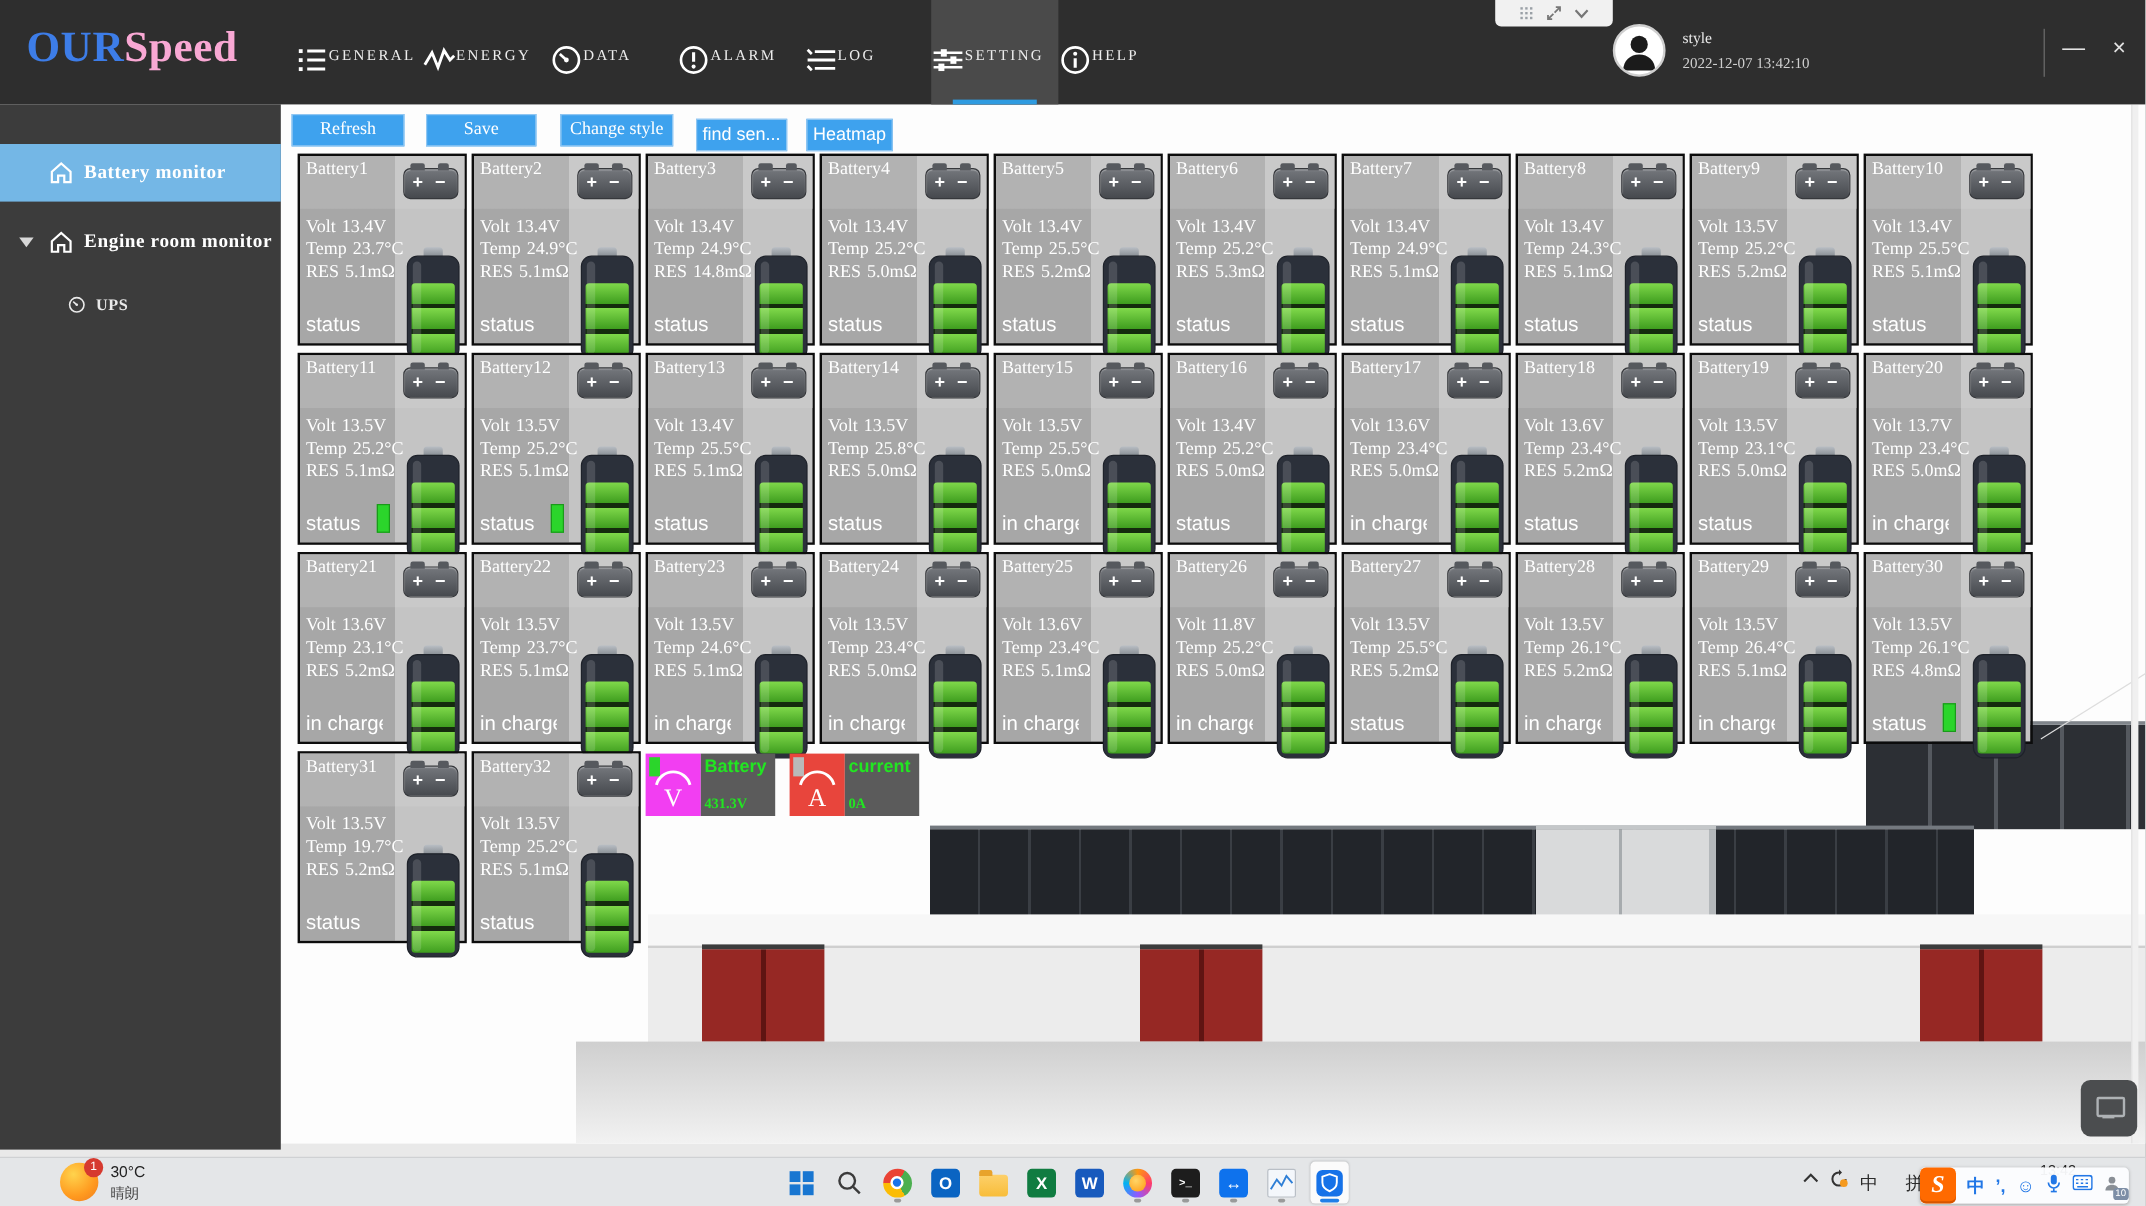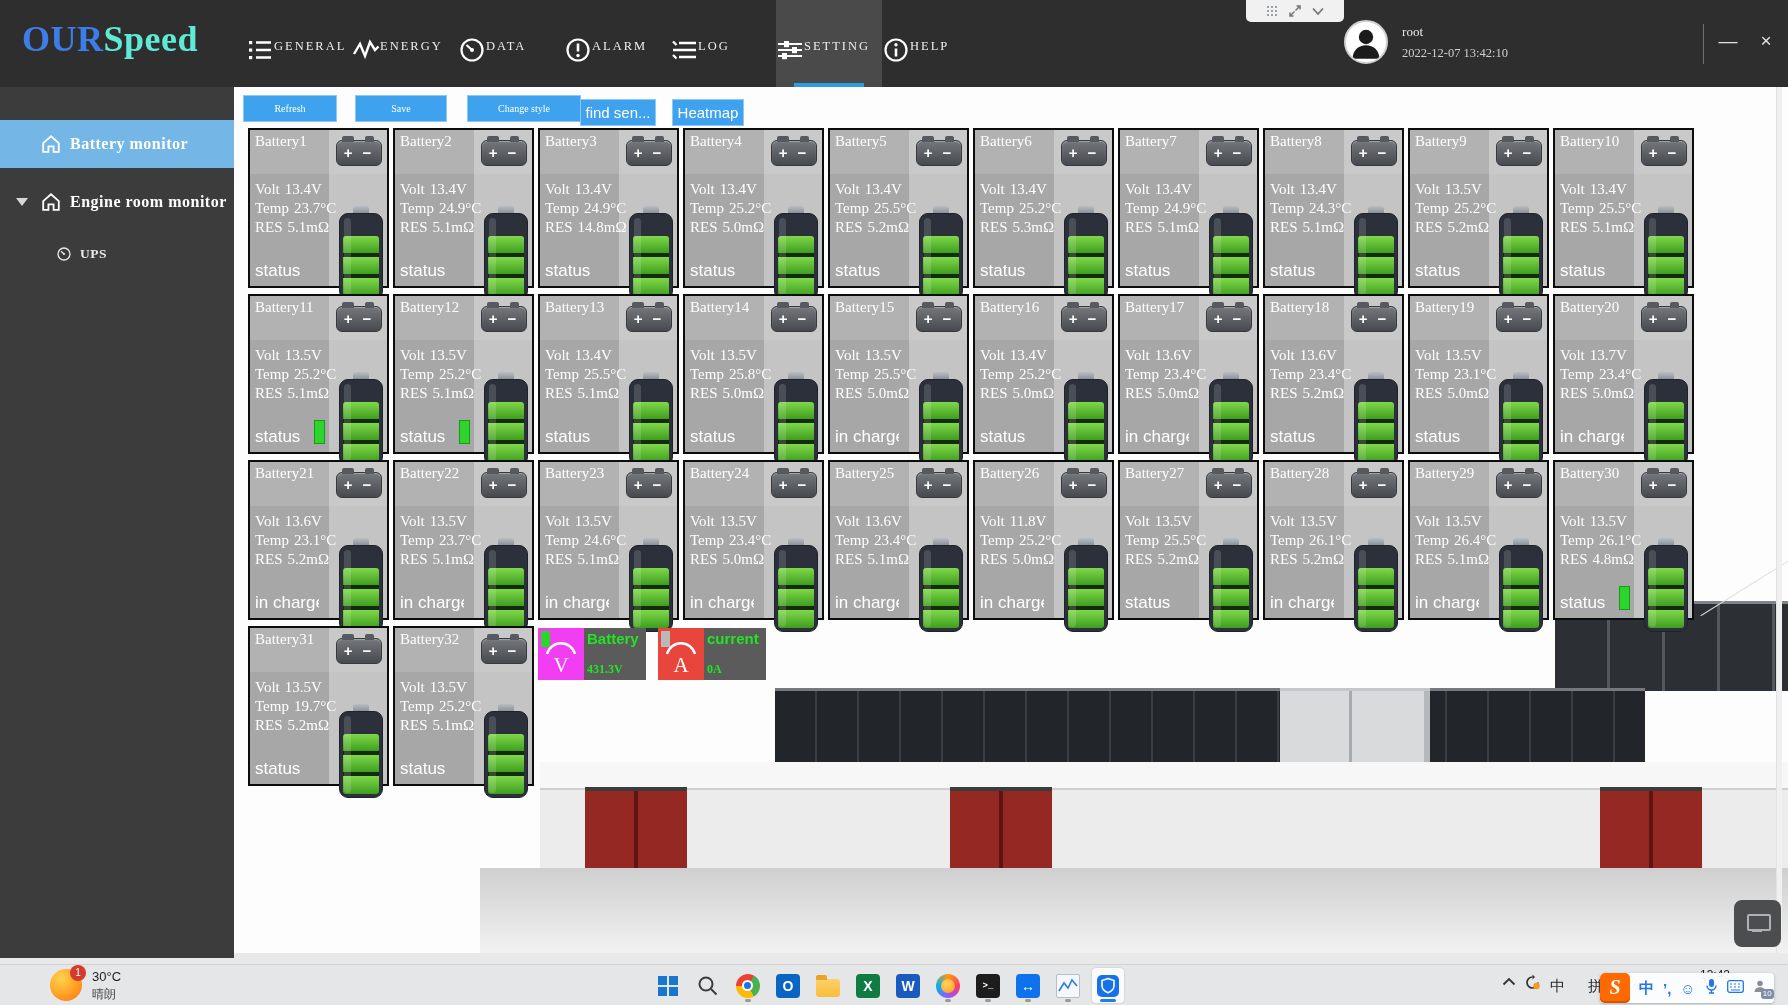--- a/index.html
+++ b/index.html
@@ -3,21 +3,21 @@
 <meta charset="utf-8">
 <style>
   * { margin:0; padding:0; box-sizing:border-box; }
   body { font-family:"Liberation Sans","DejaVu Sans",sans-serif; background:#9a9a9a; }
   .screen { position:relative; width:1788px; height:1005px; background:#e9e9e9; overflow:hidden; }
 
   
   .topbar { position:absolute; left:0; top:0; width:1788px; height:87px; background:#2e2e2e; z-index:30; }
   .logo { position:absolute; left:22px; top:18px; font-family:"Liberation Serif","DejaVu Serif",serif; font-weight:bold; font-size:36px; letter-spacing:.5px; }
   .logo .l1 { color:#3d7de8; }
-  .logo .l2 { color:#5eead4; }
+  .logo .l2 { color:#f9a8d4; }
   .tabs { position:absolute; left:246px; top:0; height:87px; display:flex; }
   .tab { position:relative; width:106px; height:87px; display:flex; flex-direction:row; align-items:center; cursor:pointer; }
   .tab-icon { margin-top:13px; width:28px; height:28px; }
   .tab-icon svg { width:28px; height:28px; }
   .tab-label { margin-top:6px; font-family:"Liberation Serif","DejaVu Serif",serif; font-size:12.5px; letter-spacing:2px; color:#ededed; }
   .tab.active { background:#4a4a4a; }
   .tab.active::after { content:""; position:absolute; bottom:0; left:18px; right:18px; height:4px; background:#2f9be0; }
 
   .mini-toolbar { position:absolute; left:1246px; top:0; width:98px; height:22px; background:#f1f1f1; border-radius:0 0 5px 5px; display:flex; align-items:center; justify-content:center; gap:10px; z-index:40; }
   .dots9 { position:relative; width:11px; height:11px; }
@@ -55,21 +55,21 @@
   .sc-wall { position:absolute; left:306px; top:703px; width:1248px; height:80px; background:#ececec; }
   .sc-floor { position:absolute; left:246px; top:781px; width:1308px; height:85px; background:linear-gradient(#cfcfcf,#f2f2f2); }
   .sc-rackband { position:absolute; left:541px; top:601px; width:870px; height:76px; background:repeating-linear-gradient(90deg,#22252a 0 40px,#3a3e44 40px 42px); border-top:3px solid #74797f; }
   .sc-cabinet { position:absolute; left:1046px; top:601px; width:150px; height:76px; background:linear-gradient(90deg,#d9dadb 0 46%,#a7abae 46% 48%,#d9dadb 48% 96%,#b4b8bb 96% 100%); border-top:3px solid #c4c7c9; }
   .sc-tallrack { position:absolute; left:1321px; top:514px; width:233px; height:90px; background:repeating-linear-gradient(90deg,#2c2f34 0 52px,#55595f 52px 55px); border-top:3px solid #808archive; border-top:3px solid #80858b; }
   .sc-door { position:absolute; top:700px; height:81px; width:102px; border-top:4px solid #3c3c3c; background:linear-gradient(90deg,#96282
 4 0 48%,#5f1412 48% 52%,#962824 52% 100%); background:linear-gradient(90deg,#962824 0 48%,#5f1412 48% 52%,#962824 52% 100%); }
   .sc-diag { position:absolute; left:1450px; top:470px; width:220px; height:1px; background:#ddd; transform:rotate(-32deg); }
 
   
-  .btn { position:absolute; height:27px; background:#3ea2ee; border:1px solid #8fc6f2; color:#fff; font-family:"Liberation Serif","DejaVu Serif",serif; font-size:10px; text-align:center; line-height:25px; cursor:pointer; z-index:3; }
+  .btn { position:absolute; height:27px; background:#3ea2ee; border:1px solid #8fc6f2; color:#fff; font-family:"Liberation Serif","DejaVu Serif",serif; font-size:15px; text-align:center; line-height:25px; cursor:pointer; z-index:3; }
   .btn.sans { font-family:"Liberation Sans","DejaVu Sans",sans-serif; font-size:15px; }
 
   
   .grid { position:absolute; left:14px; top:41px; z-index:2; }
   .grid-row { display:flex; gap:4px; margin-bottom:6px; align-items:flex-start; }
   .card { position:relative; width:141px; height:160px; border:2px solid #0c0c0c; background:linear-gradient(90deg,#a7a7a7 0 58%,#c4c4c4 58% 100%); flex:0 0 141px; cursor:pointer; }
   .card-head { position:absolute; left:0; top:0; right:0; height:44px; background:linear-gradient(90deg,#b2b2b2 0 58%,#c9c9c9 58% 100%); }
   .card-title { position:absolute; left:5px; top:3px; color:#fff; font-family:"Liberation Serif","DejaVu Serif",serif; font-size:15px; }
   .bterm { position:absolute; right:5px; top:10px; width:46px; height:26px; border-radius:6px; background:linear-gradient(#74777c,#46494e); border:1px solid #36383c; box-shadow:inset 0 1px 1px rgba(255,255,255,.35); }
   .bterm i { position:absolute; top:-5px; height:6px; background:#56595e; border-radius:2px 2px 0 0; }
@@ -223,21 +223,21 @@
     </div>
 
     <div class="userbox">
       <div class="avatar">
         <svg viewBox="0 0 24 24" width="40" height="40">
             <circle cx="12" cy="9" r="4.3" fill="#1b1b1b"></circle>
             <path d="M4 22c0-5 3.6-8 8-8s8 3 8 8z" fill="#1b1b1b"></path>
           </svg>
       </div>
       <div class="user-meta">
-        <div class="user-name">root</div>
+        <div class="user-name">style</div>
         <div class="user-time">2022-12-07 13:42:10</div>
       </div>
     </div>
     <div class="top-divider"></div>
     <div class="winbtn min">—</div>
     <div class="winbtn close">×</div>
   </header>
 
   <aside class="sidebar" id="sidebar">
       <div class="side-item i0">
@@ -274,21 +274,21 @@
       <div class="sc-door" style="left:351px"></div>
       <div class="sc-door" style="left:716px"></div>
       <div class="sc-door" style="left:1366px"></div>
       <div class="sc-floor"></div>
       <div class="sc-diag"></div>
     </div>
 
     <div id="toolbar">
         <button class="btn" style="left: 9px; top: 8px; width: 94px;">Refresh</button>
         <button class="btn" style="left: 121px; top: 8px; width: 92px;">Save</button>
-        <button class="btn" style="left: 233px; top: 8px; width: 114px;">Change style</button>
+        <button class="btn" style="left: 233px; top: 8px; width: 94px;">Change style</button>
         <button class="btn sans" style="left: 346px; top: 12px; width: 76px;">find sen...</button>
         <button class="btn sans" style="left: 438px; top: 12px; width: 72px;">Heatmap</button>
       </div>
     <div class="grid" id="grid">
         <div class="grid-row">
           <div class="card">
             <div class="card-head">
               <span class="card-title">Battery1</span>
               <span class="bterm">
                 <i class="t1"></i>

